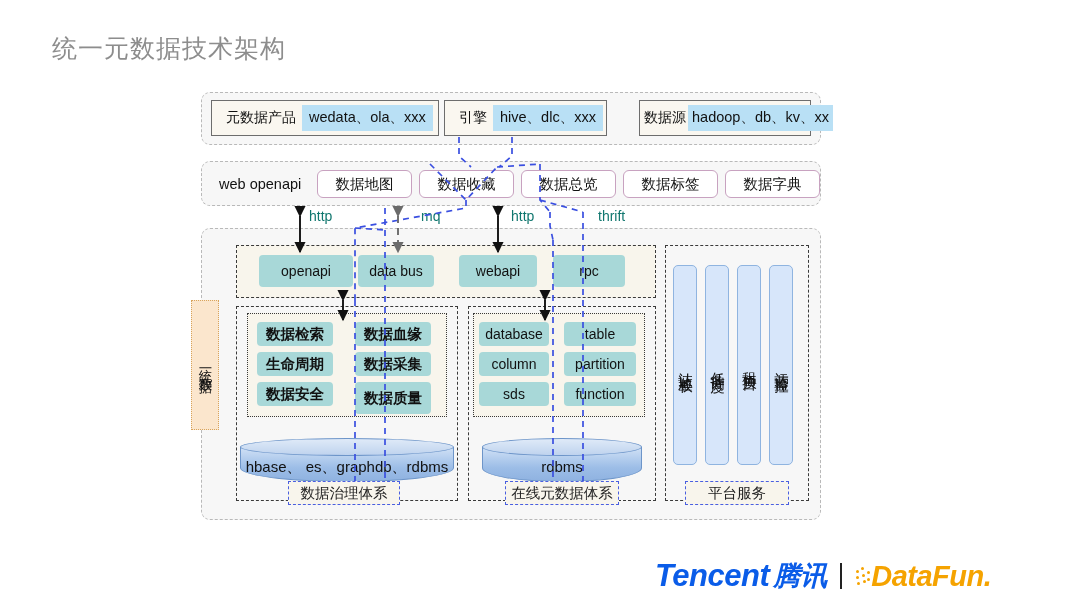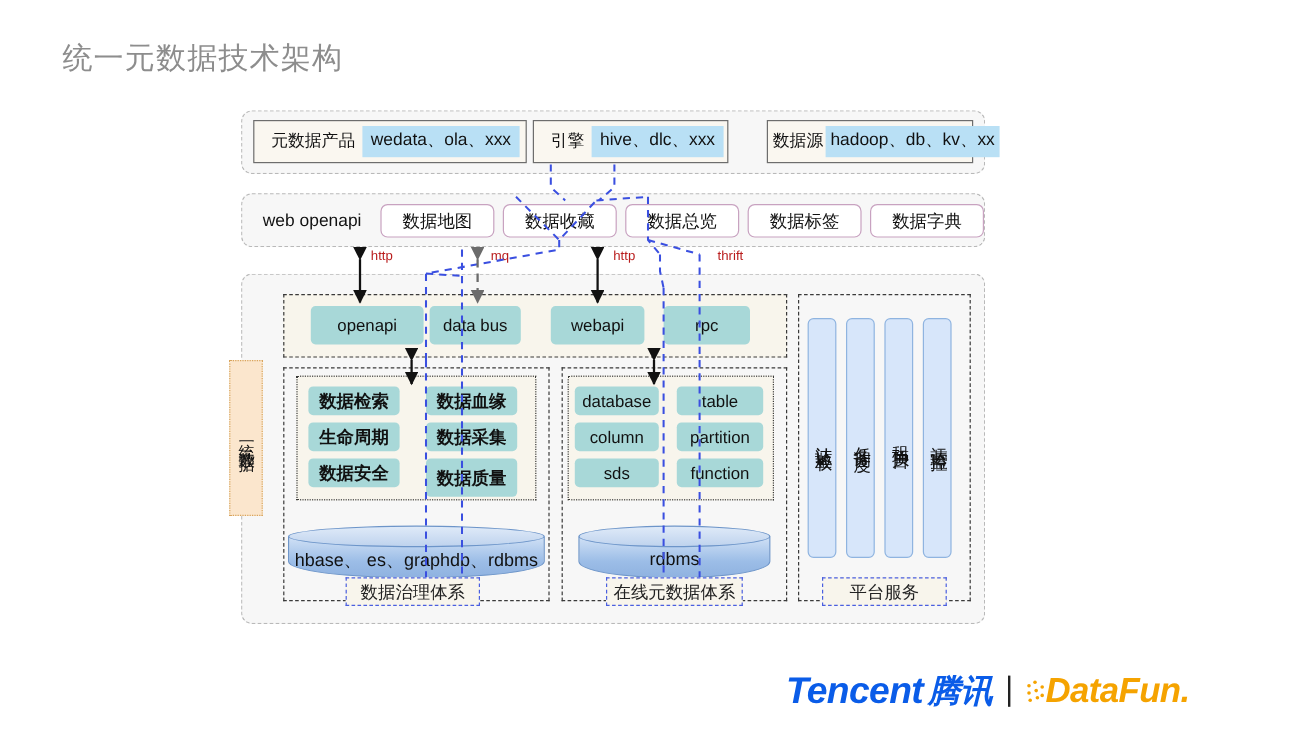--- a/index.html
+++ b/index.html
@@ -36,21 +36,21 @@
     position:absolute;font-size:14.5px;color:#111;white-space:nowrap;
   }
   .ws-btn{
     position:absolute;border:1.4px solid #c8a2c0;border-radius:6px;
     background:#ffffff;box-sizing:border-box;
     display:flex;align-items:center;justify-content:center;
     font-size:14.5px;color:#111;white-space:nowrap;
   }
 
   
-  .proto{position:absolute;font-size:11px;color:#b91c1c;white-space:nowrap;}
+  .proto{position:absolute;font-size:14px;color:#0f766e;white-space:nowrap;}
 
   
   .dash-blk{
     position:absolute;border:1.6px dashed #3a3a3a;background:#f8f5ec;
     box-sizing:border-box;
   }
   .dot-blk{
     position:absolute;border:1.6px dotted #3a3a3a;background:#f8f5ec;
     box-sizing:border-box;
   }
@@ -160,21 +160,21 @@
     <span>数据总览</span>
   </div>
   <div class="ws-btn" style="left:623px;top:170px;width:95px;height:28px;">
     <span>数据标签</span>
   </div>
   <div class="ws-btn" style="left:725px;top:170px;width:95px;height:28px;">
     <span>数据字典</span>
   </div>
 
   <div class="proto" style="left:309px;top:208px;">http</div>
-  <div class="proto" style="left:409px;top:208px;">mq</div>
+  <div class="proto" style="left:421px;top:208px;">mq</div>
   <div class="proto" style="left:511px;top:208px;">http</div>
   <div class="proto" style="left:598px;top:208px;">thrift</div>
 
   <div class="dashed-outer" style="left:201px;top:228px;width:620px;height:292px;"></div>
 
   <div class="left-tab" style="left:191px;top:300px;width:28px;height:130px;">
     <span class="vtext" style="font-size:13.5px;letter-spacing:3px;">统一元数据</span>
   </div>
 
   <div class="dash-blk" style="left:236px;top:245px;width:420px;height:53px;"></div>

